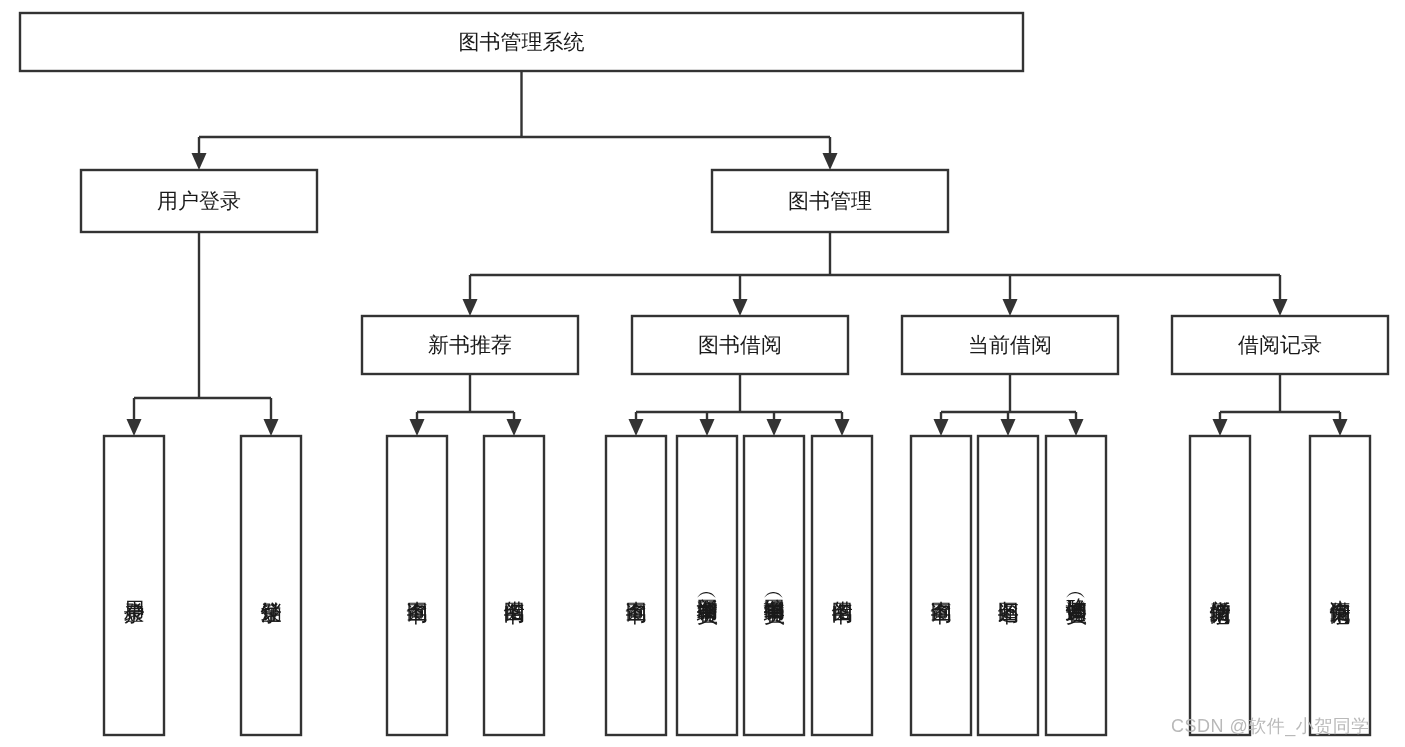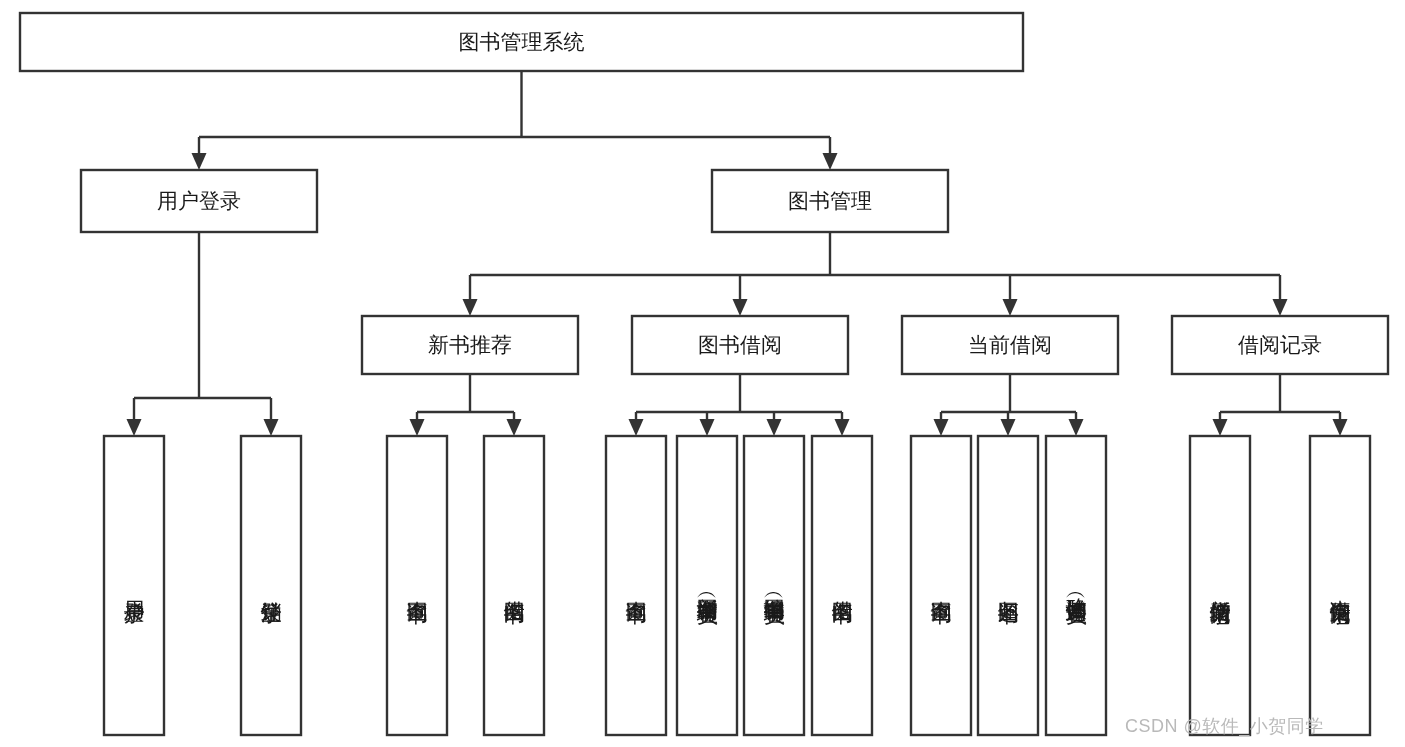--- a/index.html
+++ b/index.html
@@ -218,14 +218,14 @@
       <div class="leaf-label" style="left: 677px; top: 436px; width: 60px; height: 299px;">新增图书（管理员）</div>
       <div class="leaf-label" style="left: 744px; top: 436px; width: 60px; height: 299px;">编辑图书（管理员）</div>
       <div class="leaf-label" style="left: 812px; top: 436px; width: 60px; height: 299px;">借阅图书</div>
       <div class="leaf-label" style="left: 911px; top: 436px; width: 60px; height: 299px;">查询图书</div>
       <div class="leaf-label" style="left: 978px; top: 436px; width: 60px; height: 299px;">归还图书</div>
       <div class="leaf-label" style="left: 1046px; top: 436px; width: 60px; height: 299px;">确认归还（管理员）</div>
       <div class="leaf-label" style="left: 1190px; top: 436px; width: 60px; height: 299px;">新增借阅记录</div>
       <div class="leaf-label" style="left: 1310px; top: 436px; width: 60px; height: 299px;">查询借阅记录</div>
     </div>
 
-  <div class="watermark" style="left:1125px; top:714px;">CSDN @软件_小贺同学</div>
+  <div class="watermark" style="left:1171px; top:714px;">CSDN @软件_小贺同学</div>
 </div>
 
 </body></html>

